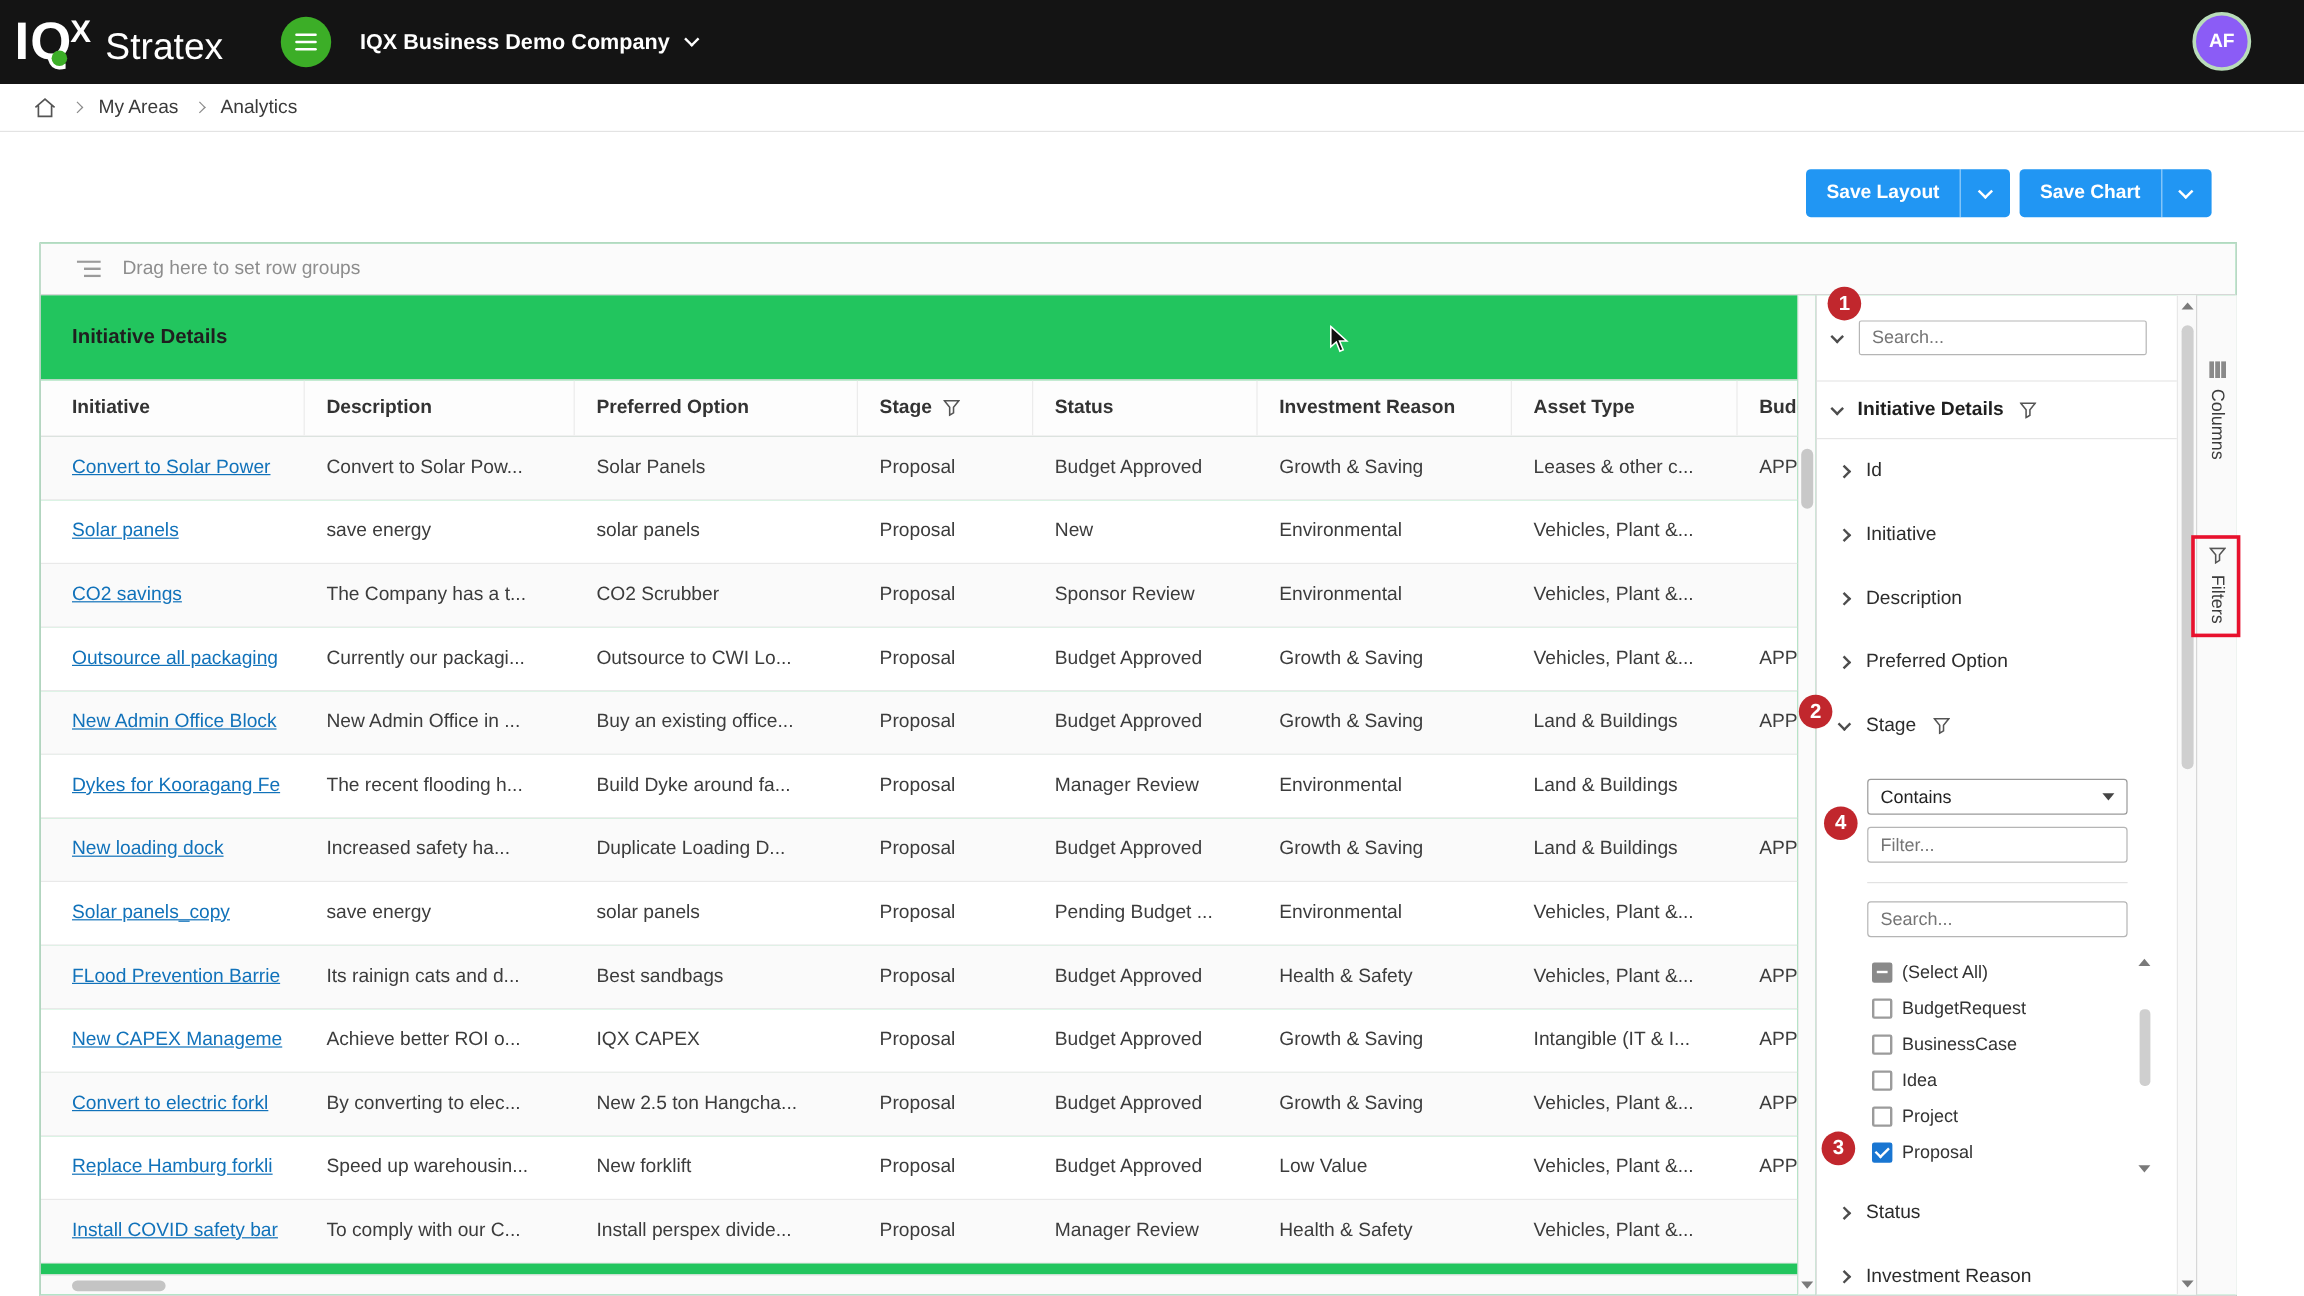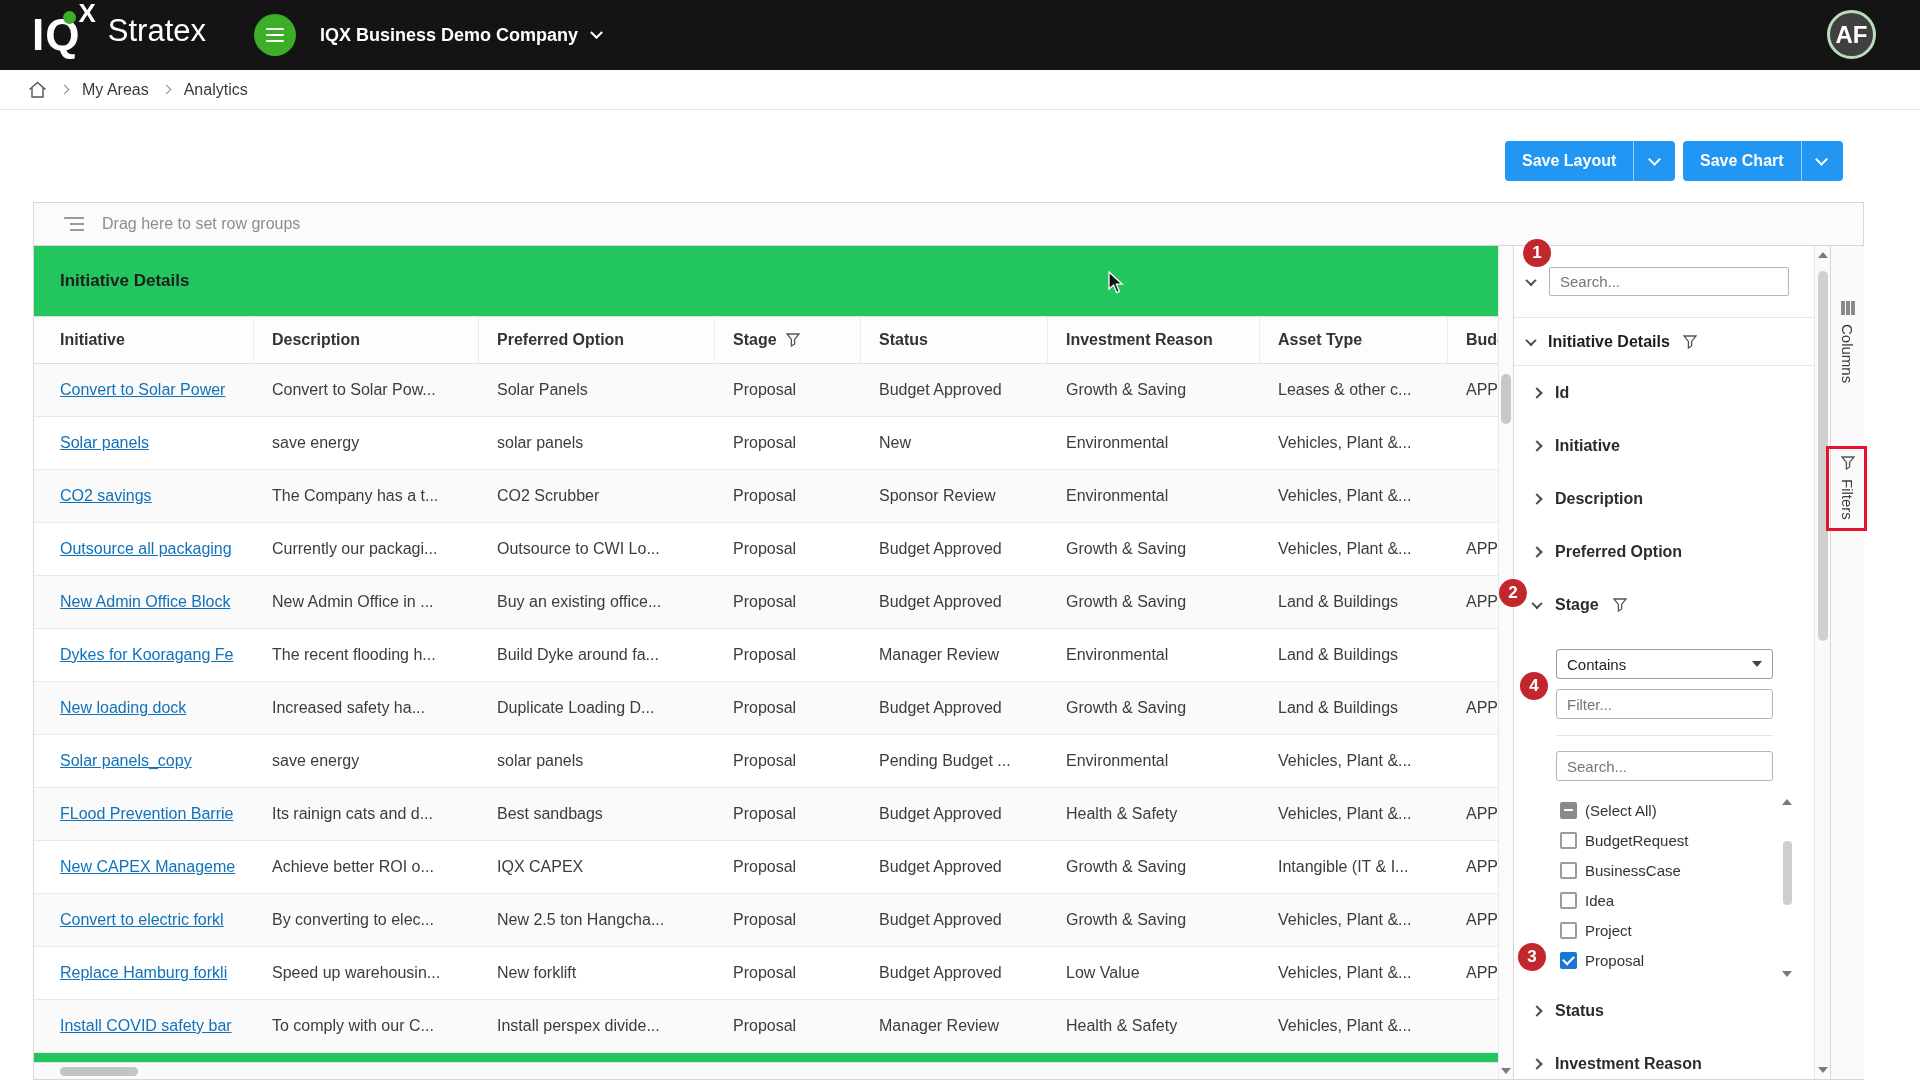--- a/index.html
+++ b/index.html
@@ -1,30 +1,30 @@
 <!DOCTYPE html>
 <html><head>
 <meta charset="utf-8">
 <style>
 *{margin:0;padding:0;box-sizing:border-box}
 html,body{width:1920px;height:1080px;overflow:hidden;background:#fff;font-family:"Liberation Sans",sans-serif;color:#333}
 
 
 .topbar{position:absolute;left:0;top:0;width:1920px;height:70px;background:#141414;display:flex;align-items:center}
-.logo{display:flex;align-items:flex-start;color:#fff;margin-left:32px;white-space:nowrap}
+.logo{display:flex;align-items:flex-end;color:#fff;margin-left:12px;white-space:nowrap}
 .logo .iq{font-size:44px;font-weight:700;letter-spacing:1px;line-height:1}
 .logo .dot{width:13px;height:13px;border-radius:50%;background:#3cae27;display:inline-block;margin-left:-17px;transform:translateY(-2px)}
 .logo .x{font-size:26px;font-weight:700;display:inline-block;transform:translateY(-15px);margin-left:2px}
 .logo .name{font-size:31px;font-weight:400;margin-left:12px}
 .burger{width:42px;height:42px;border-radius:50%;background:#3cae27;margin-left:48px;display:flex;flex-direction:column;align-items:center;justify-content:center;gap:4px;border:none;cursor:pointer}
 .burger i{display:block;width:18px;height:2px;background:#fff;border-radius:1px}
 .company{display:flex;align-items:center;margin-left:24px;color:#fff;font-size:18px;font-weight:700;gap:14px;cursor:pointer}
 .chevw{display:inline-block;width:9px;height:9px;border:solid #fff;border-width:0 2px 2px 0;transform:rotate(45deg)}
 .company .chevw{transform:rotate(45deg) translate(-2px,-2px)}
-.avatar{position:absolute;right:44px;top:10px;width:49px;height:49px;border-radius:50%;background:#404040;border:3px solid #b9dcba;color:#fff;font-size:24px;font-weight:700;display:flex;align-items:center;justify-content:center}
+.avatar{position:absolute;right:44px;top:10px;width:49px;height:49px;border-radius:50%;background:#8b5cf6;border:3px solid #b9dcba;color:#fff;font-size:16px;font-weight:700;display:flex;align-items:center;justify-content:center}
 
 
 .crumbs{position:absolute;top:70px;left:0;width:1920px;height:40px;background:#fff;border-bottom:1px solid #e3e3e3;display:flex;align-items:center;padding-left:28px;gap:14px;font-size:16px;color:#3a3a3a}
 .sepc{display:inline-block;width:7px;height:7px;border:solid #8a8a8a;border-width:0 1.5px 1.5px 0;transform:rotate(-45deg)}
 .crumb{cursor:pointer}
 
 
 .btn{position:absolute;top:141px;height:40px;background:#2196f3;border-radius:4px;color:#fff;font-weight:700;font-size:16px;display:flex;align-items:center;cursor:pointer}
 .btn .lbl{padding:0 17px}
 .btn .split{width:1px;align-self:stretch;background:rgba(255,255,255,.55)}
@@ -57,21 +57,21 @@
 .arr-down{width:0;height:0;border-left:5px solid transparent;border-right:5px solid transparent;border-top:6px solid #7a7a7a}
 .vscroll .arr-down{position:absolute;left:2px;bottom:5px}
 
 
 .fpanel{width:317px;border-left:1px solid #d7d7d7;position:relative;background:#fff;flex:none;overflow:hidden}
 .ftop{height:71px;display:flex;align-items:center;padding-left:13px}
 .chevd{display:inline-block;width:8px;height:8px;border:solid #4d4d4d;border-width:0 2px 2px 0;transform:rotate(45deg) translate(-1px,-1px);flex:none}
 .chevr{display:inline-block;width:8px;height:8px;border:solid #4d4d4d;border-width:0 2px 2px 0;transform:rotate(-45deg);flex:none}
 .fsearch{margin-left:14px;width:240px;height:29px;border:1px solid #b5b5b5;border-radius:2px;padding:0 10px;font-size:15px;color:#333;outline:none;font-family:"Liberation Sans",sans-serif}
 .fgroup{height:49px;border-top:1px solid #e6e6e6;border-bottom:1px solid #e6e6e6;display:flex;align-items:center;gap:13px;padding-left:13px;font-weight:700;font-size:16px;color:#1f1f1f;cursor:pointer}
-.fitem{height:53px;display:flex;align-items:center;gap:14px;padding-left:19px;font-weight:700;font-size:16px;color:#2c2c2c;cursor:pointer}
+.fitem{height:53px;display:flex;align-items:center;gap:14px;padding-left:19px;font-weight:400;font-size:16px;color:#2c2c2c;cursor:pointer}
 .stagebody{padding:18px 0 3px 42px}
 .fselect{width:217px;height:30px;border:1px solid #9a9a9a;border-radius:3px;display:flex;align-items:center;justify-content:space-between;padding:0 10px;font-size:15px;color:#222;cursor:pointer;background:#fff}
 .selarrow{width:0;height:0;border-left:5px solid transparent;border-right:5px solid transparent;border-top:6px solid #444}
 .finput{display:block;width:217px;height:30px;border:1px solid #b5b5b5;border-radius:3px;padding:0 10px;font-size:15px;margin-top:10px;outline:none;font-family:"Liberation Sans",sans-serif;color:#333}
 .fsep{width:217px;border-top:1px solid #e2e2e2;margin-top:16px}
 .fsearch2{margin-top:15px}
 .flist{width:238px;margin-top:14px;position:relative;height:186px;overflow:hidden}
 .cbrow{height:30px;display:flex;align-items:center;gap:8px;padding-left:4px;cursor:pointer}
 .cb{width:17px;height:17px;border:2px solid #9b9b9b;border-radius:2px;background:#fff;display:flex;align-items:center;justify-content:center;flex:none}
 .cb.checked{background:#1976d2;border-color:#1976d2}

